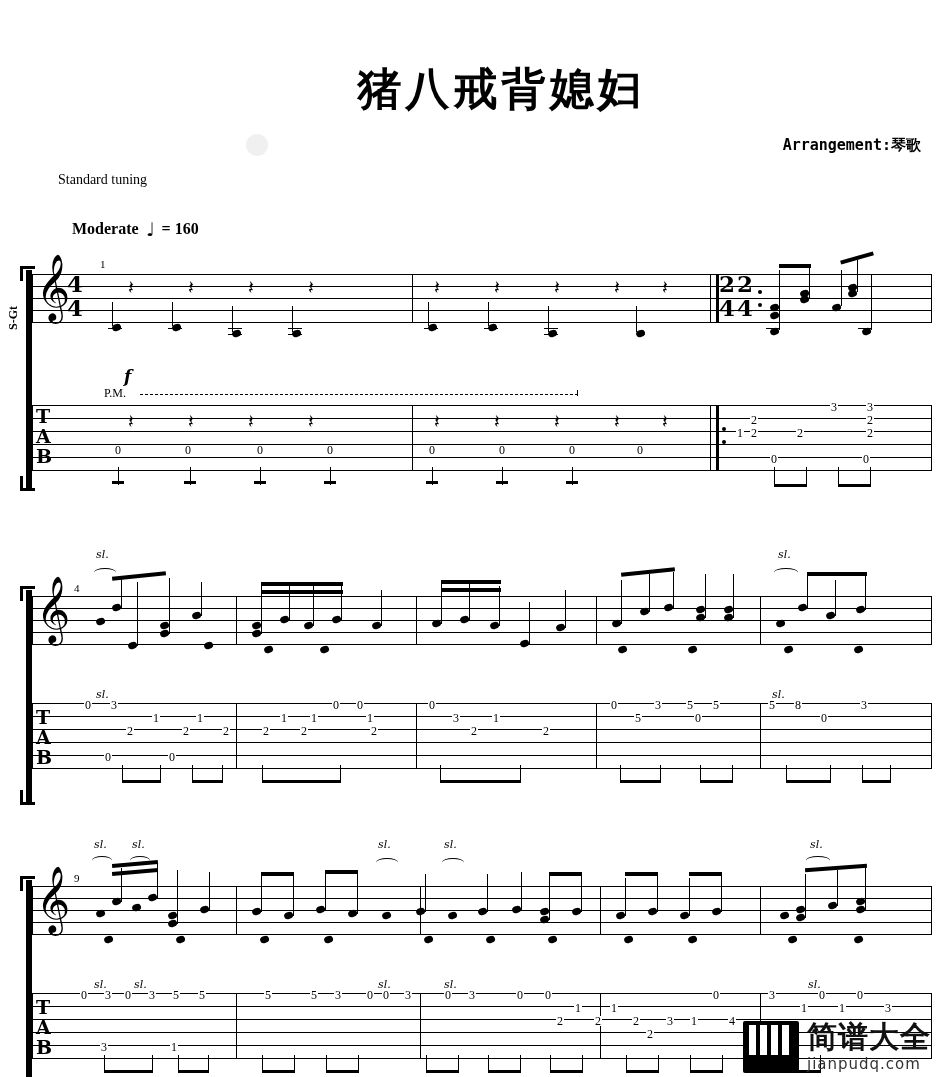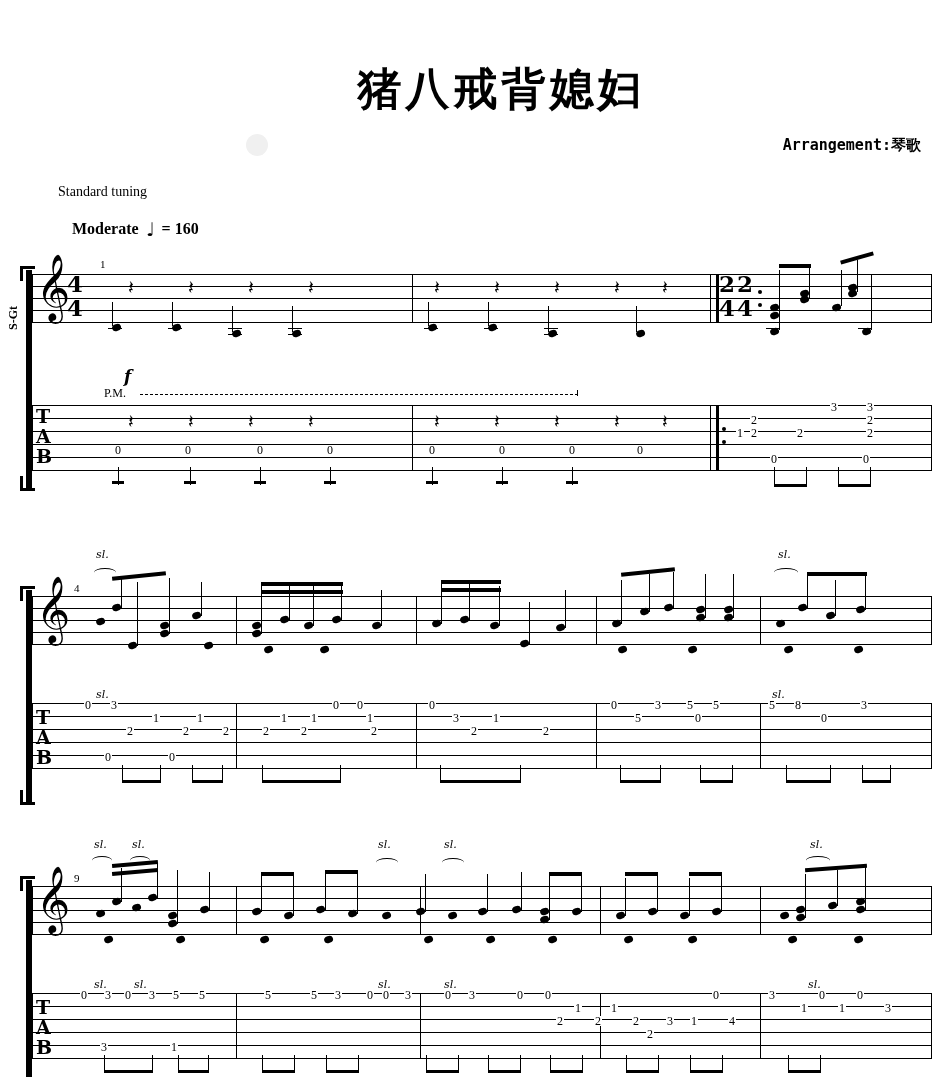--- a/index.html
+++ b/index.html
@@ -44,21 +44,21 @@
     right: 18px;
     top: 136px;
     font-family: "DejaVu Sans Mono", monospace;
     font-size: 15px;
     font-weight: bold;
     letter-spacing: 0px;
   }
   .tuning {
     position: absolute;
     left: 58px;
-    top: 184px;
+    top: 172px;
     font-size: 14px;
   }
   .tempo {
     position: absolute;
     left: 72px;
     top: 216px;
     font-size: 16px;
     font-weight: bold;
   }
   .tempo .note-glyph {
@@ -815,14 +815,26 @@
       <div class="tabbeam" style="left:626px; top:220px; width:33px;"></div>
       <div class="tabstem" style="left:690px; top:205px; height:18px;"></div>
       <div class="tabstem" style="left:722px; top:205px; height:18px;"></div>
       <div class="tabbeam" style="left:690px; top:220px; width:33px;"></div>
       <div class="tabstem" style="left:788px; top:205px; height:18px;"></div>
       <div class="tabstem" style="left:820px; top:205px; height:18px;"></div>
       <div class="tabbeam" style="left:788px; top:220px; width:33px;"></div>
     </div>
   </div>
 
+  <div class="watermark">
+    <div class="wm-piano">
+      <i></i>
+        <i></i>
+        <i></i>
+        <i></i>
+    </div>
+    <div>
+      <div class="wm-text">简谱大全</div>
+      <div class="wm-url">jianpudq.com</div>
+    </div>
+  </div>
 
 </div>
 
 </body></html>

